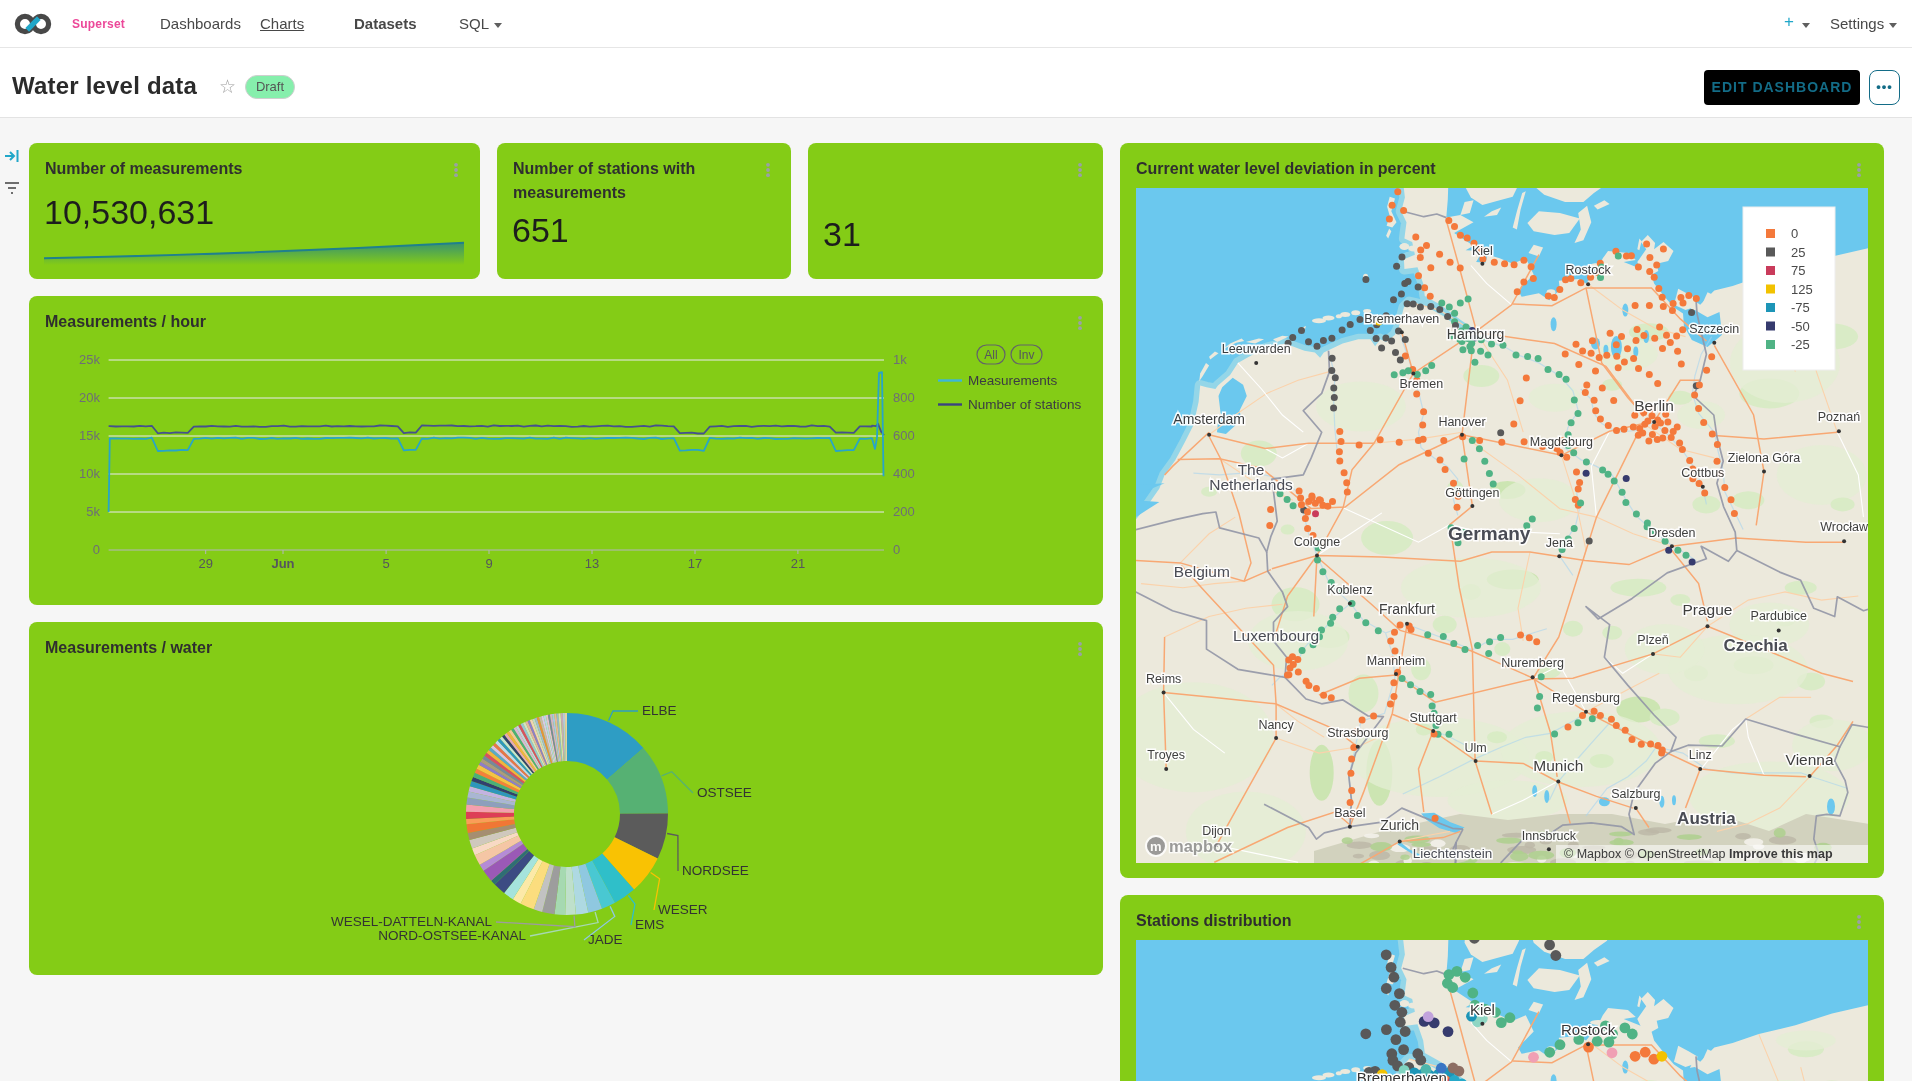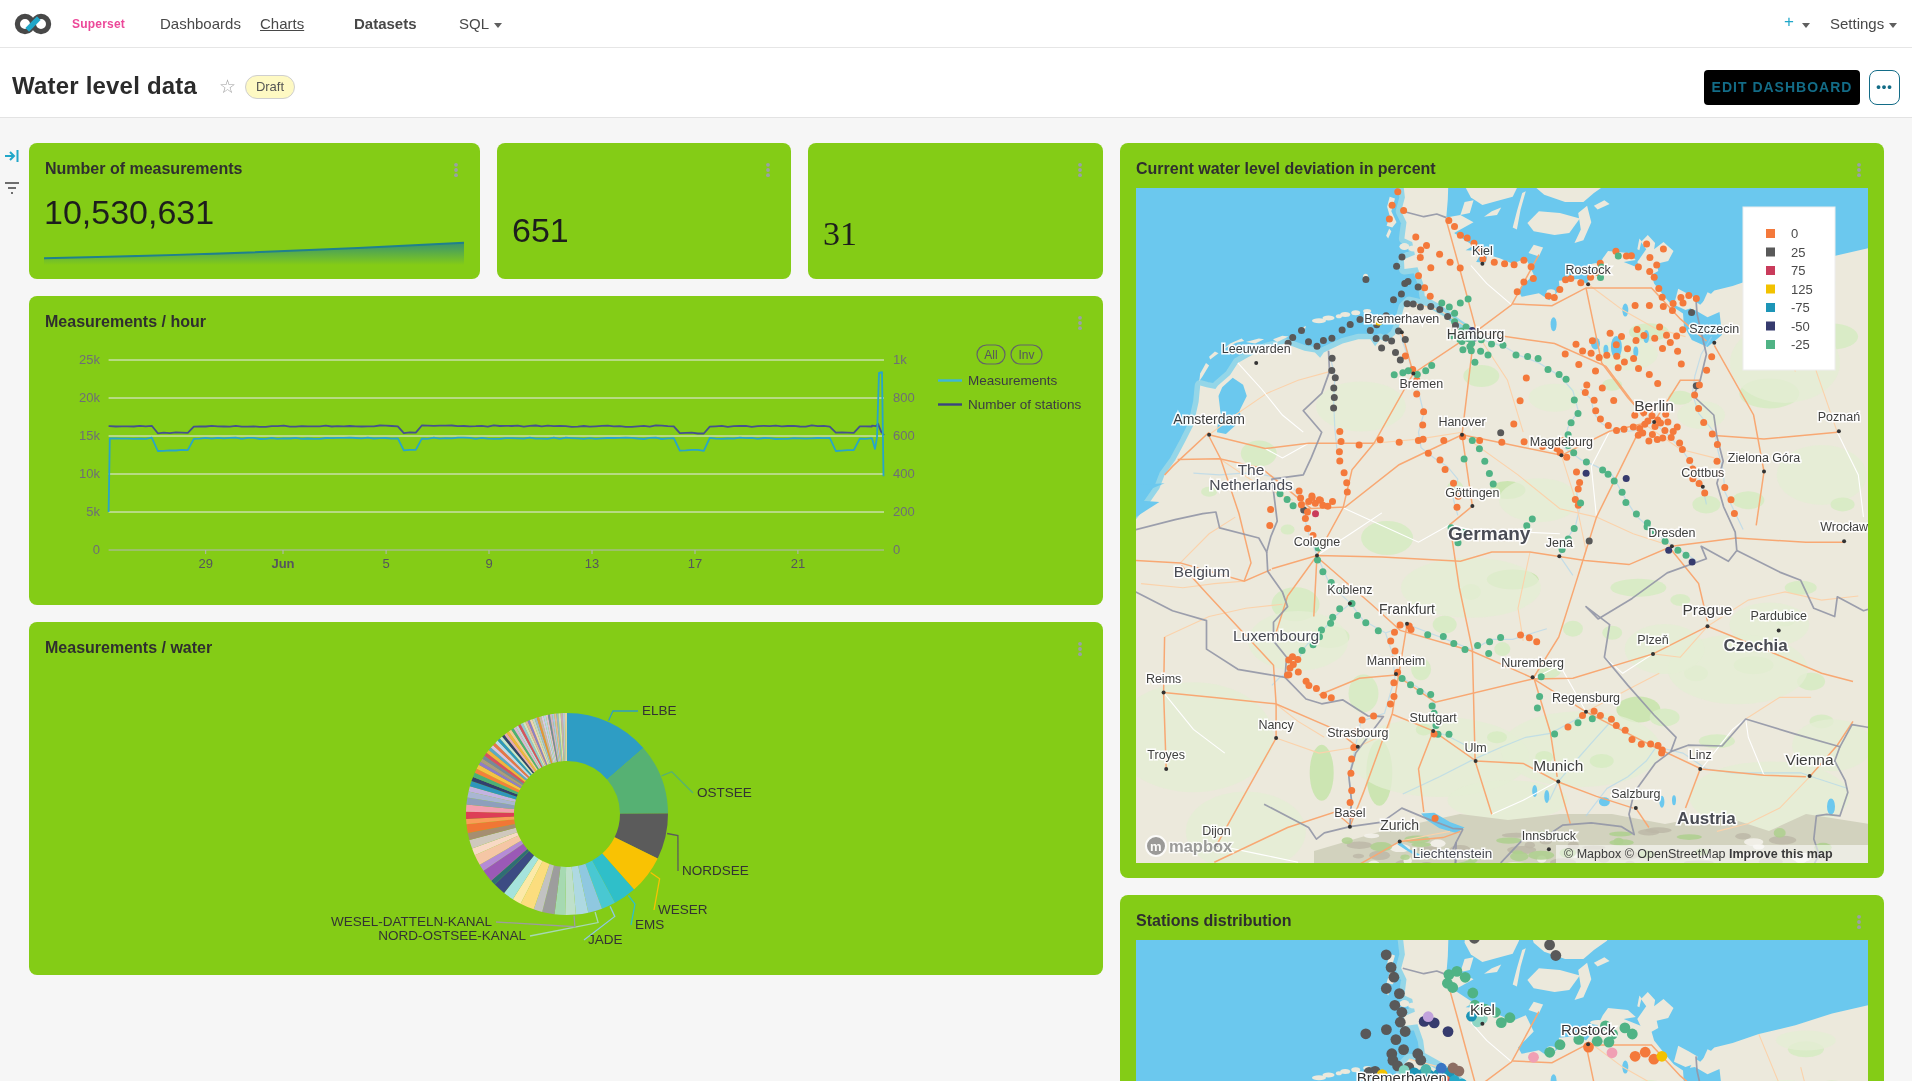--- a/index.html
+++ b/index.html
@@ -1,21 +1,21 @@
 <!DOCTYPE html>
 <html><head><meta charset="utf-8"><title>Water level data</title><style>
 * { margin:0; padding:0; box-sizing:border-box; }
 body { width:1912px; height:1081px; overflow:hidden; font-family:"Liberation Sans",sans-serif; background:#f6f6f6; position:relative; }
 .nav { position:absolute; left:0; top:0; width:1912px; height:48px; background:#fff; border-bottom:1px solid #e6e6e6; }
 .brand { position:absolute; left:14px; top:10px; display:flex; align-items:center; }
 .brand b { font-size:12px; color:#ec4899; letter-spacing:0.2px; margin-left:20px; }
 .navlink { position:absolute; top:15px; font-size:15px; color:#484848; }
 .titlebar { position:absolute; left:0; top:48px; width:1912px; height:70px; background:#fff; border-bottom:1px solid #e3e3e3; }
 h1 { position:absolute; left:12px; top:24px; font-size:24px; color:#2b2b2b; letter-spacing:0.2px; }
-.draft { position:absolute; left:245px; top:27px; width:50px; height:24px; border:1px solid #cfcfcf; border-radius:12px; background:#fef9c3; color:#555; font-size:13px; text-align:center; line-height:22px; }
+.draft { position:absolute; left:245px; top:27px; width:50px; height:24px; border:1px solid #cfcfcf; border-radius:12px; background:#86efac; color:#555; font-size:13px; text-align:center; line-height:22px; }
 .star { position:absolute; left:219px; top:27px; color:#a0a0a0; font-size:19px; }
 .editbtn { position:absolute; left:1704px; top:70px; width:156px; height:35px; background:#000000; color:#136c87; border-radius:4px; font-size:14px; font-weight:bold; letter-spacing:1px; text-align:center; line-height:35px; }
 .dotbtn { position:absolute; left:1869px; top:70px; width:31px; height:35px; border:1.5px solid #136c87; border-radius:8px; color:#136c87; text-align:center; line-height:31px; font-size:13px; font-weight:bold; letter-spacing:1px; }
 .card { position:absolute; background:#84cc16; border-radius:8px; }
 .ctitle { position:absolute; left:16px; top:14px; font-size:16px; font-weight:bold; color:#2f2f2f; line-height:24px; }
 .bignum { position:absolute; left:15px; font-size:34px; color:#1d1d1d; }
 .cdots { position:absolute; }
 .sideicons { position:absolute; left:0; top:140px; width:28px; }
 </style></head><body>
 <div class="nav">
@@ -69,34 +69,35 @@
           <linearGradient id="sg" x1="0" y1="0" x2="0" y2="1">
             <stop offset="0%" stop-color="#1f808d" stop-opacity="0.75"></stop>
             <stop offset="100%" stop-color="#1f808d" stop-opacity="0"></stop>
           </linearGradient>
         </defs>
         <path d="M0 23.3 Q210 19 420 7.7 L420 30 L0 30 Z" fill="url(#sg)"></path>
         <path d="M0 23.3 Q210 19 420 7.7" fill="none" stroke="#1f808d" stroke-width="2"></path>
       </svg></div>
 </div>
 <div class="card" style="left:497px; top:143px; width:294px; height:136px;">
+  <div class="ctitle" style="width:230px;">Number of stations with measurements</div>
   <div class="cdots" style="left:266px; top:9px;"><svg width="10" height="36">
         <circle cx="5" cy="12.8" r="1.9" fill="#9aa0a6"></circle>
         <circle cx="5" cy="18" r="1.9" fill="#9aa0a6"></circle>
         <circle cx="5" cy="23.2" r="1.9" fill="#9aa0a6"></circle>
       </svg></div>
   <div class="bignum" style="top:68px;">651</div>
 </div>
 <div class="card" style="left:808px; top:143px; width:295px; height:136px;">
   <div class="cdots" style="left:267px; top:9px;"><svg width="10" height="36">
         <circle cx="5" cy="12.8" r="1.9" fill="#9aa0a6"></circle>
         <circle cx="5" cy="18" r="1.9" fill="#9aa0a6"></circle>
         <circle cx="5" cy="23.2" r="1.9" fill="#9aa0a6"></circle>
       </svg></div>
-  <div class="bignum" style="top:72px;font-family:Liberation Serif, serif;">31</div>
+  <div class="bignum" style="top:72px;">31</div>
 </div>
 <div class="card" style="left:29px; top:296px; width:1074px; height:309px;">
   <div class="ctitle">Measurements / hour</div>
   <div class="cdots" style="left:1046px; top:9px;"><svg width="10" height="36">
         <circle cx="5" cy="12.8" r="1.9" fill="#9aa0a6"></circle>
         <circle cx="5" cy="18" r="1.9" fill="#9aa0a6"></circle>
         <circle cx="5" cy="23.2" r="1.9" fill="#9aa0a6"></circle>
       </svg></div>
   <div style="position:absolute; left:0; top:0;"><svg width="1074" height="309" viewBox="29 296 1074 309" font-family="Liberation Sans, sans-serif">
         <text x="100" y="554.0" font-size="13" fill="#6e6e77" text-anchor="end">0</text>

